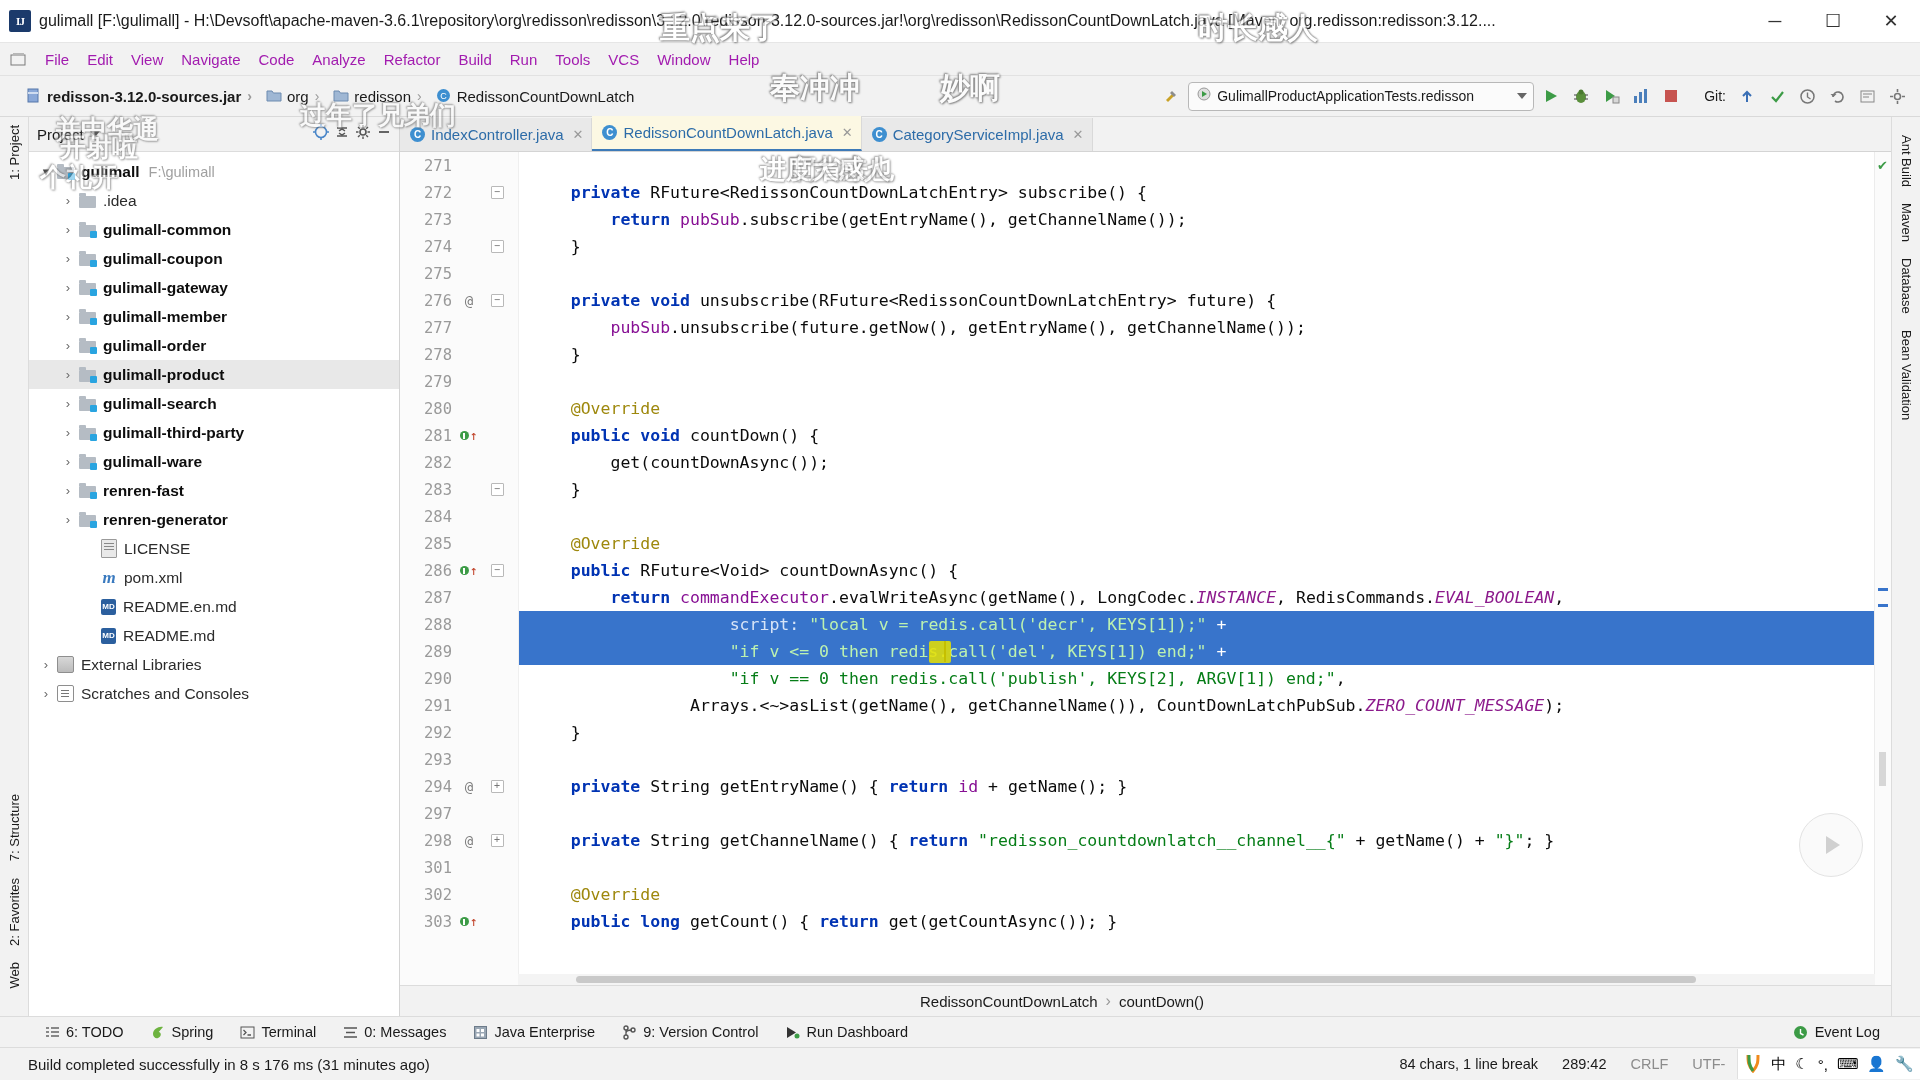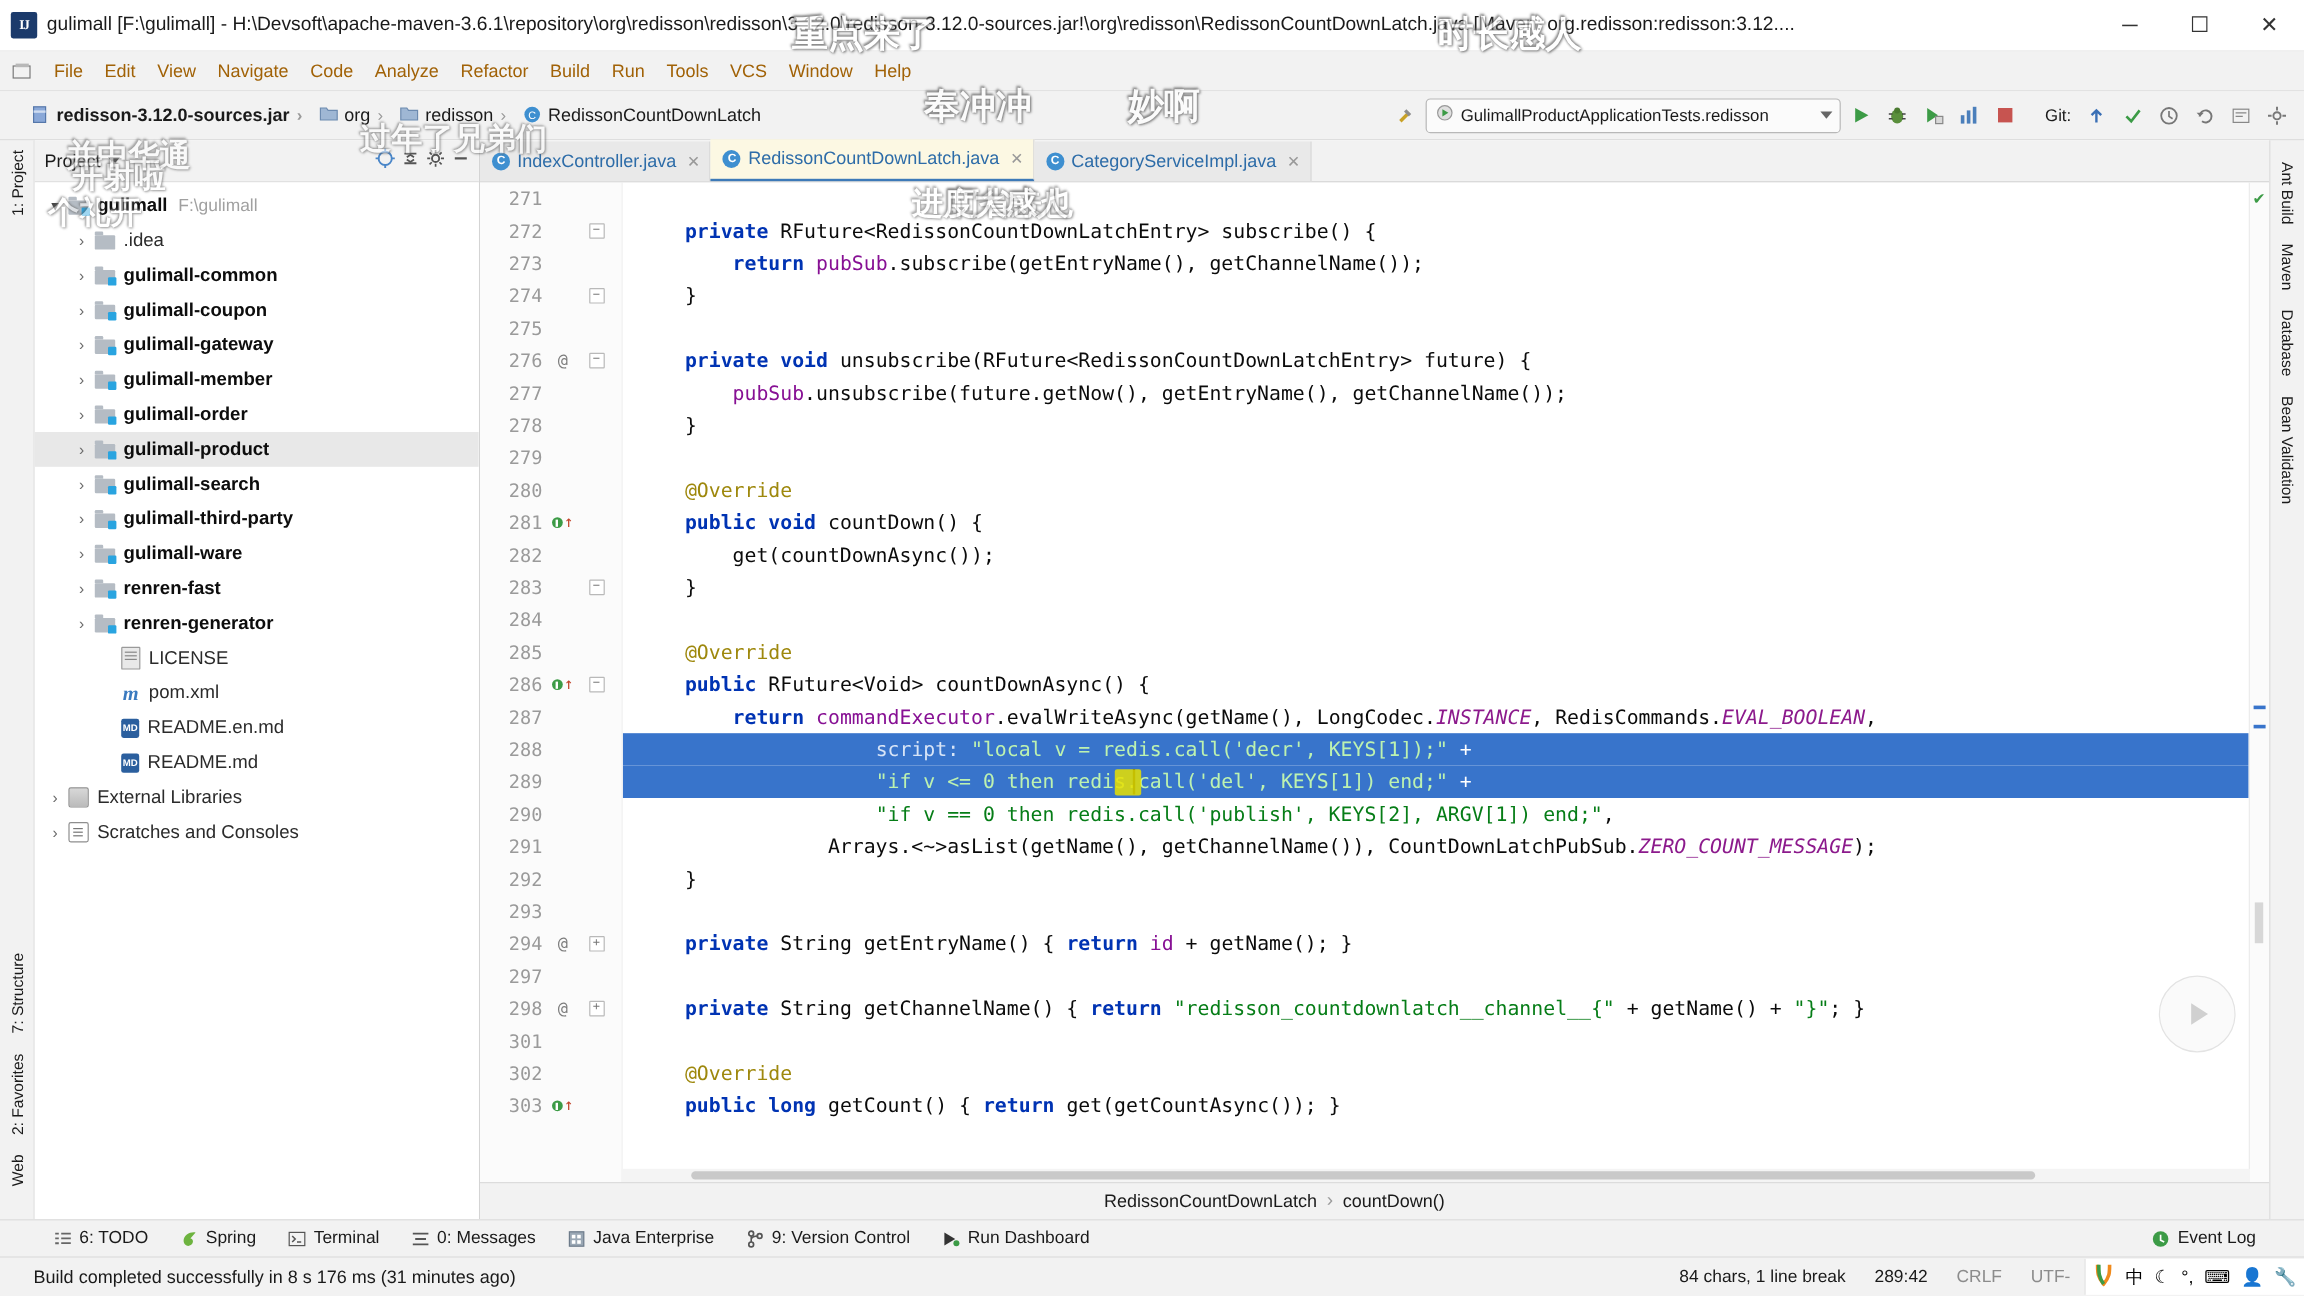--- a/index.html
+++ b/index.html
@@ -14,21 +14,21 @@
   
   .titlebar{height:42px;background:#ffffff;display:flex;align-items:center;border-bottom:1px solid #e6e6e6;flex:0 0 auto;}
   .ij-logo{width:22px;height:22px;margin:0 8px 0 9px;background:#1b3a6b;border-radius:2px;display:flex;align-items:center;justify-content:center;color:#fff;font-size:11px;font-weight:bold;font-family:"Liberation Serif",serif;letter-spacing:-1px;flex:0 0 auto;}
   .title-text{font-size:16px;color:#1a1a1a;white-space:nowrap;overflow:hidden;text-overflow:clip;flex:1 1 auto;}
   .win-btns{display:flex;align-items:center;height:42px;flex:0 0 auto;}
   .win-btn{width:58px;height:42px;display:flex;align-items:center;justify-content:center;font-size:18px;color:#333;}
 
   
   .menubar{height:32px;background:#f2f2f2;display:flex;align-items:center;flex:0 0 auto;border-bottom:1px solid #e2e2e2;}
   .menu-icon-cell{width:36px;display:flex;align-items:center;justify-content:center;}
-  .menu-item{padding:3px 9px;font-size:15px;color:#a16207;white-space:nowrap;}
+  .menu-item{padding:3px 9px;font-size:15px;color:#a21caf;white-space:nowrap;}
 
   
   .navbar{height:40px;background:#f2f2f2;display:flex;align-items:center;flex:0 0 auto;border-bottom:1px solid #d9d9d9;}
   .crumbs{display:flex;align-items:center;padding-left:22px;flex:0 0 auto;}
   .crumb{display:flex;align-items:center;font-size:15px;color:#1a1a1a;padding:2px 4px;white-space:nowrap;}
   .crumb.bold{font-weight:bold;}
   .crumb .sep{color:#9a9a9a;margin:0 6px;font-size:14px;}
   .ic{width:16px;height:16px;margin-right:5px;flex:0 0 auto;display:inline-block;}
   .tb-spacer{flex:1 1 auto;}
   .tb-group{display:flex;align-items:center;gap:4px;padding-right:10px;}

